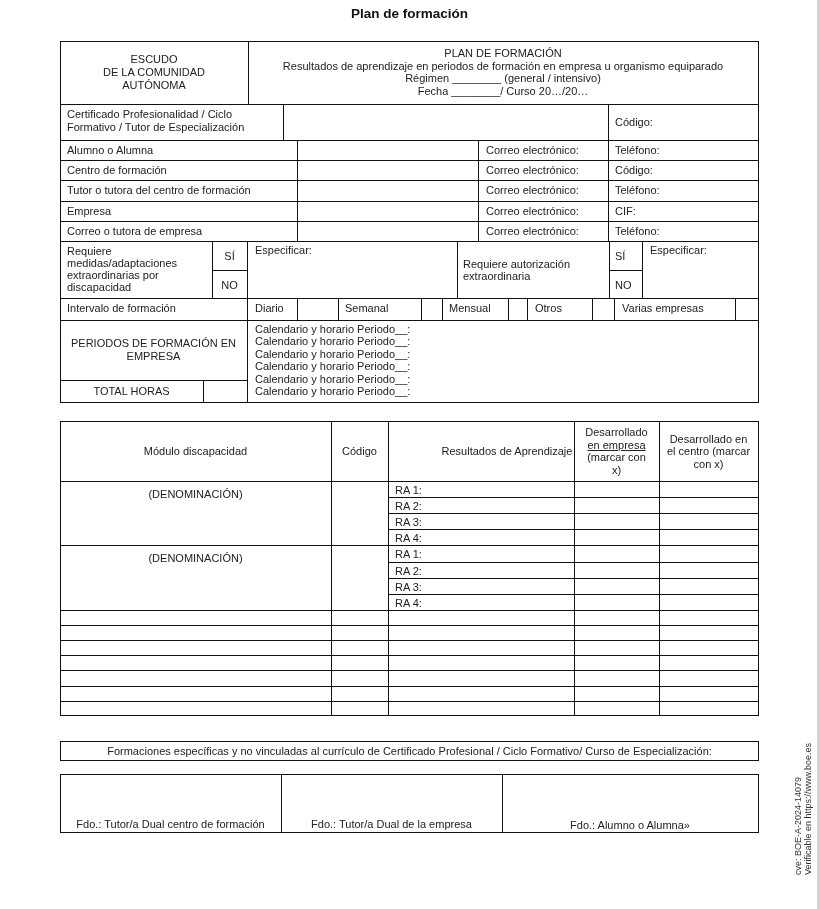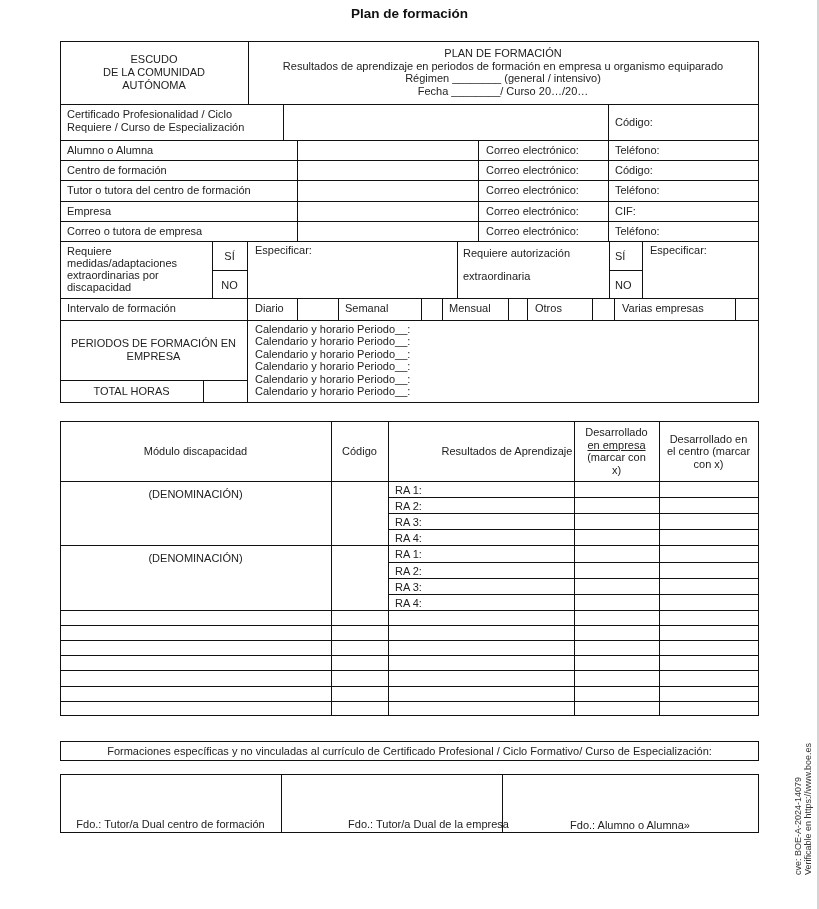--- a/index.html
+++ b/index.html
@@ -28,21 +28,21 @@
   <div class="t c" style="left:60px; width:188px; top:53px;">ESCUDO</div>
   <div class="t c" style="left:60px; width:188px; top:66px;">DE LA COMUNIDAD</div>
   <div class="t c" style="left:60px; width:188px; top:79px;">AUTÓNOMA</div>
   <div class="t c" style="left:248px; width:510px; top:47px;">PLAN DE FORMACIÓN</div>
   <div class="t c" style="left:248px; width:510px; top:60px;">Resultados de aprendizaje en periodos de formación en empresa u organismo equiparado</div>
   <div class="t c" style="left:248px; width:510px; top:72px;">Régimen ________ (general / intensivo)</div>
   <div class="t c" style="left:248px; width:510px; top:85px;">Fecha ________/ Curso 20…/20…</div>
   <div class="hl" style="left:60px; top:104px; width:699px;"></div>
 
   <div class="t" style="left:67px; top:108px;">Certificado Profesionalidad / Ciclo</div>
-  <div class="t" style="left:67px; top:121px;">Requiere / Curso de Especialización</div>
+  <div class="t" style="left:67px; top:121px;">Formativo / Tutor de Especialización</div>
   <div class="vl" style="left:283px; top:104px; height:36px;"></div>
   <div class="abs" style="left:284px; top:105px; width:323px; height:34px;"></div>
   <div class="vl" style="left:608px; top:104px; height:36px;"></div>
   <div class="t" style="left:615px; top:116px;">Código:</div>
   <div class="hl" style="left:60px; top:140px; width:699px;"></div>
 
   <div id="participants">
       <div class="abs" style="left:0;top:0;">
         <div class="t" style="left:67px;top:144px;">Alumno o Alumna</div>
         <div class="vl" style="left:297px;top:140px;height:21px;"></div>
@@ -103,21 +103,21 @@
   <div class="vl" style="left:642px; top:241px; height:57px;"></div>
   <div class="hl" style="left:609px; top:270px; width:33px;"></div>
 
   <div class="t" style="left:67px; top:245px;">Requiere</div>
   <div class="t" style="left:67px; top:257px;">medidas/adaptaciones</div>
   <div class="t" style="left:67px; top:269px;">extraordinarias por</div>
   <div class="t" style="left:67px; top:281px;">discapacidad</div>
   <div class="t c" style="left:212px; width:35px; top:250px;">SÍ</div>
   <div class="t c" style="left:212px; width:35px; top:279px;">NO</div>
   <div class="t" style="left:255px; top:244px;">Especificar:</div>
-  <div class="t" style="left:463px; top:247px;">Requiere autorización</div>
+  <div class="t" style="left:463px; top:258px;">Requiere autorización</div>
   <div class="t" style="left:463px; top:270px;">extraordinaria</div>
   <div class="t" style="left:615px; top:250px;">SÍ</div>
   <div class="t" style="left:615px; top:279px;">NO</div>
   <div class="t" style="left:650px; top:244px;">Especificar:</div>
   <div class="hl" style="left:60px; top:298px; width:699px;"></div>
 
   <div class="t" style="left:67px; top:302px;">Intervalo de formación</div>
   <div class="vl" style="left:297px; top:298px; height:22px;"></div>
   <div class="vl" style="left:338px; top:298px; height:22px;"></div>
   <div class="vl" style="left:421px; top:298px; height:22px;"></div>
@@ -226,21 +226,21 @@
 </div>
 
 <div class="box" style="left:60px; top:741px; width:699px; height:20px;"></div>
 <div class="t c" style="left:60px; width:699px; top:745px;">Formaciones específicas y no vinculadas al currículo de Certificado Profesional / Ciclo Formativo/ Curso de Especialización:</div>
 
 <div>
   <div class="box" style="left:60px; top:774px; width:699px; height:59px;"></div>
   <div class="vl" style="left:281px; top:774px; height:59px;"></div>
   <div class="vl" style="left:502px; top:774px; height:59px;"></div>
   <div class="t c" style="left:60px; width:221px; top:818px;">Fdo.: Tutor/a Dual centro de formación</div>
-  <div class="t c" style="left:281px; width:221px; top:818px;margin-left:37px;">Fdo.: Tutor/a Dual de la empresa</div>
+  <div class="t c" style="left:281px; width:221px; top:818px;">Fdo.: Tutor/a Dual de la empresa</div>
   <div class="t c" style="left:502px; width:256px; top:819px;">Fdo.: Alumno o Alumna»</div>
 </div>
 
 <div class="edge"></div>
 <div class="cve">
   <div>cve: BOE-A-2024-14079</div>
   <div>Verificable en https://www.boe.es</div>
 </div>
 
 </body></html>

